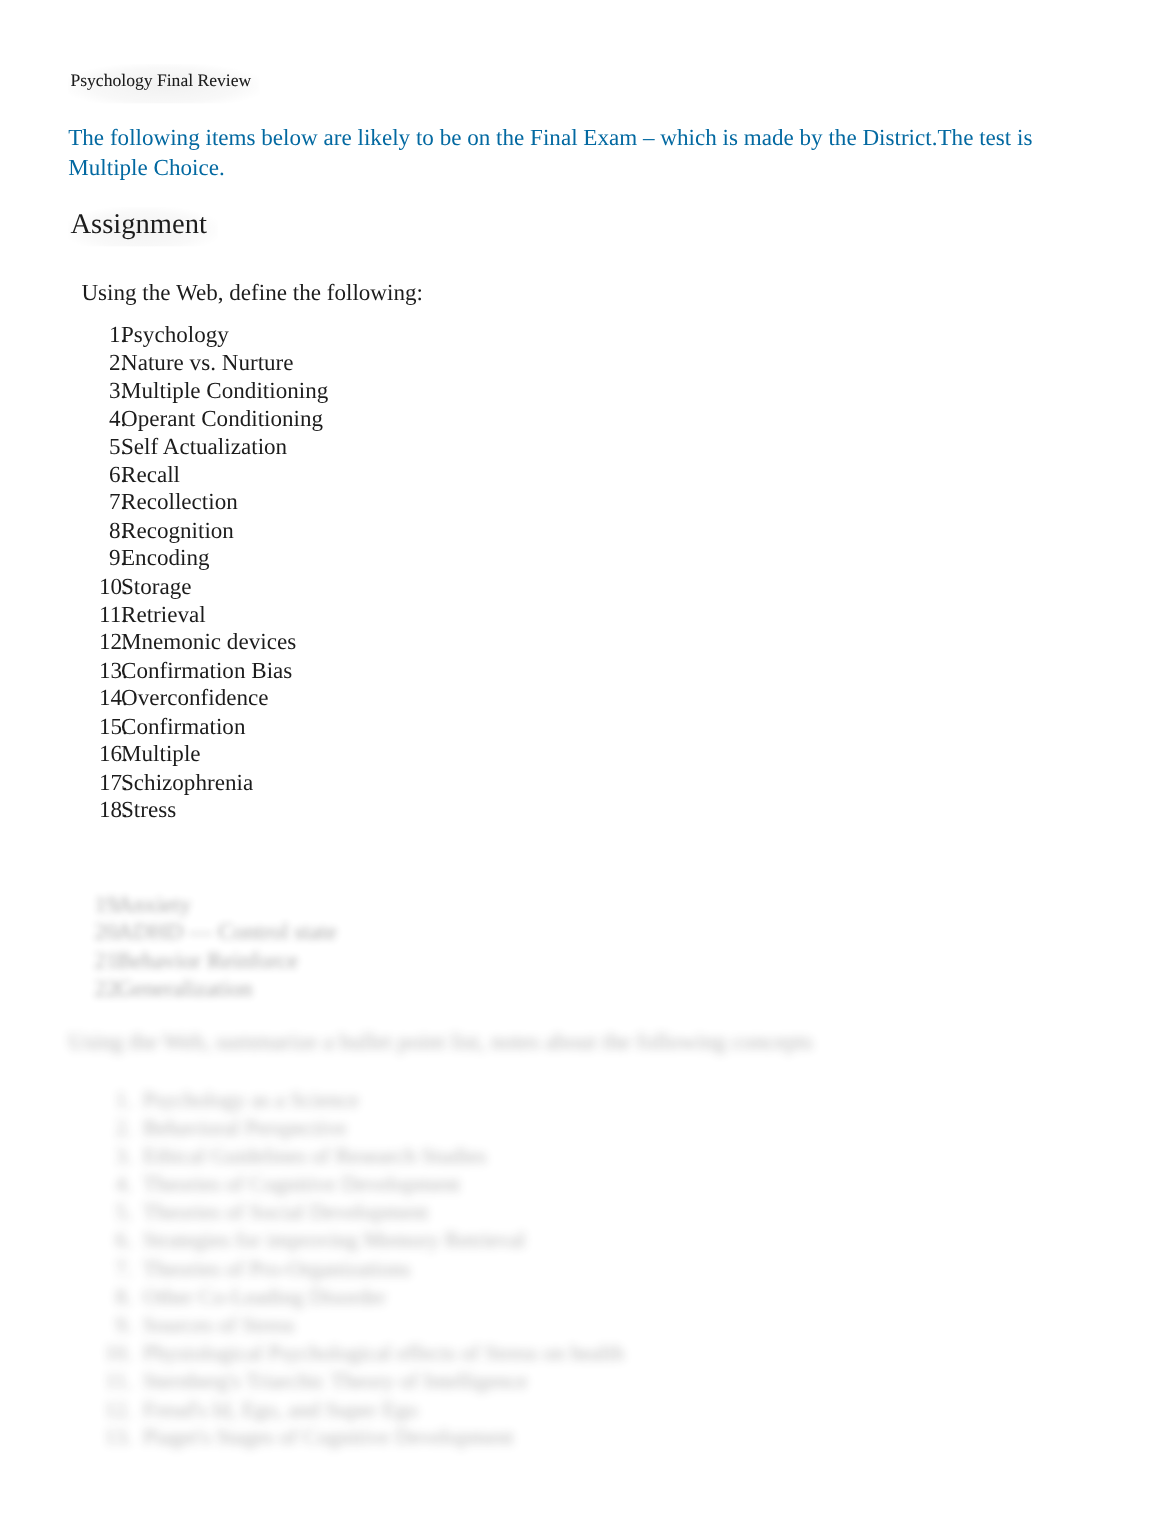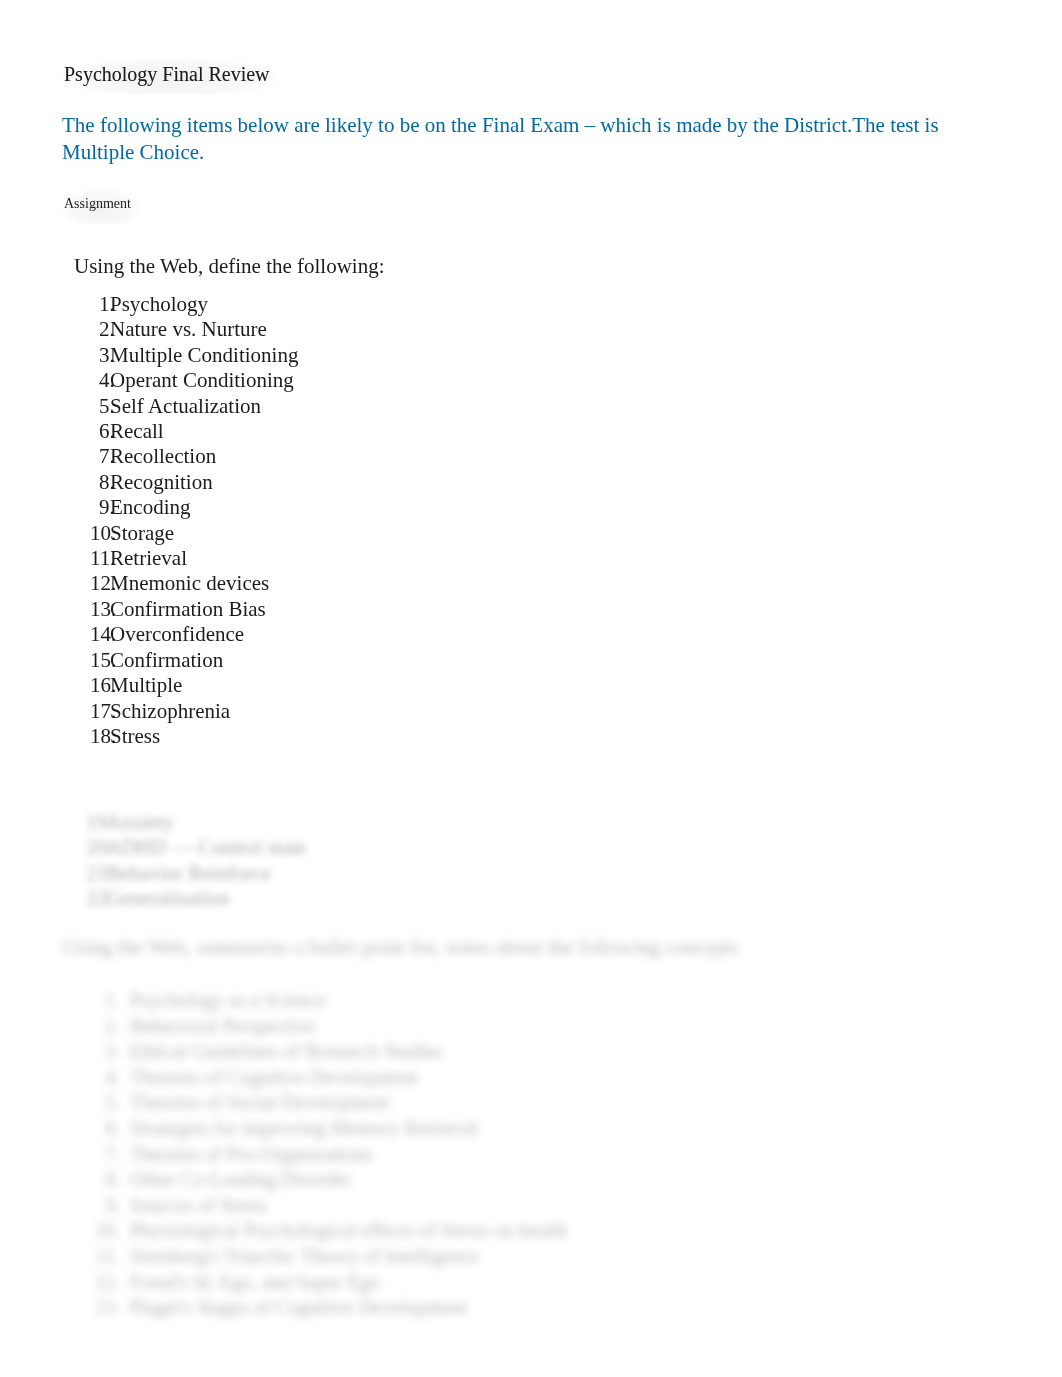--- a/index.html
+++ b/index.html
@@ -25,21 +25,21 @@
     padding: 0;
   }
   .content {
     position: absolute;
     left: 62px;
     top: 58px;
     width: 940px;
   }
 
   .doc-title {
-    font-size: 20px;
+    font-size: 16px;
     line-height: 28px;
     font-weight: normal;
     margin: 0 16px 0 0;
     display: inline-block;
     color: #1c1c1c;
     background: radial-gradient(ellipse at 50% 55%, rgba(0,0,0,0.055) 0%, rgba(0,0,0,0.028) 55%, rgba(0,0,0,0) 78%);
     padding: 2px 8px 6px 2px;
     text-shadow: 0 0 0.4px rgba(0,0,0,0.25);
   }
   .title-wrap { height: 38px; }
@@ -54,21 +54,21 @@
     width: 880px;
     color: #0369a1;
   }
 
   .section-head-wrap {
     position: absolute;
     top: 130px;
     left: 0;
   }
   .section-head {
-    font-size: 14px;
+    font-size: 26px;
     line-height: 28px;
     font-weight: normal;
     margin: 0;
     display: inline-block;
     color: #1c1c1c;
     background: radial-gradient(ellipse at 50% 58%, rgba(0,0,0,0.05) 0%, rgba(0,0,0,0.025) 55%, rgba(0,0,0,0) 78%);
     padding: 2px 10px 6px 2px;
   }
 
   .instruction {

